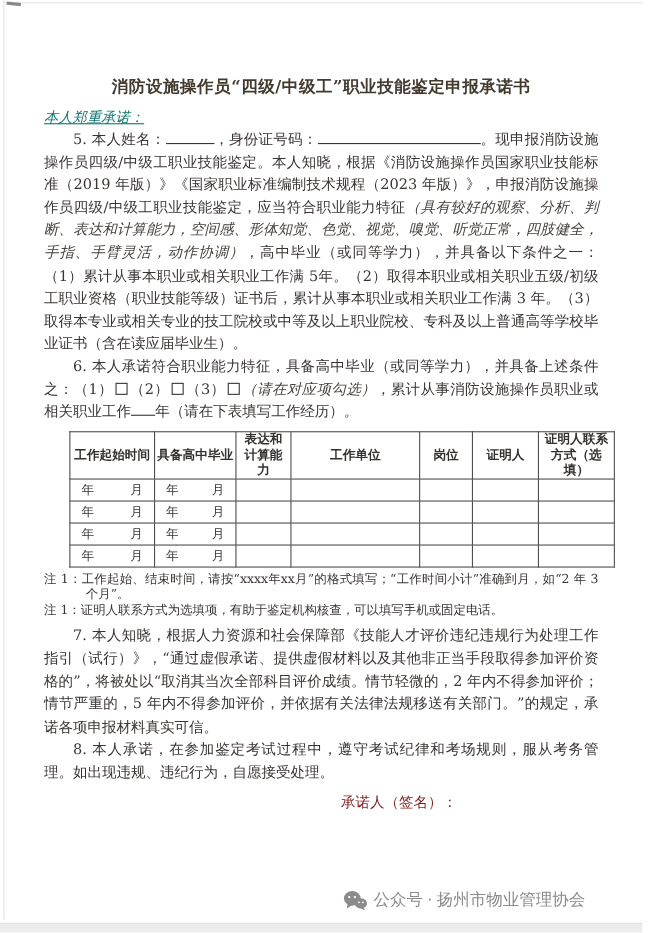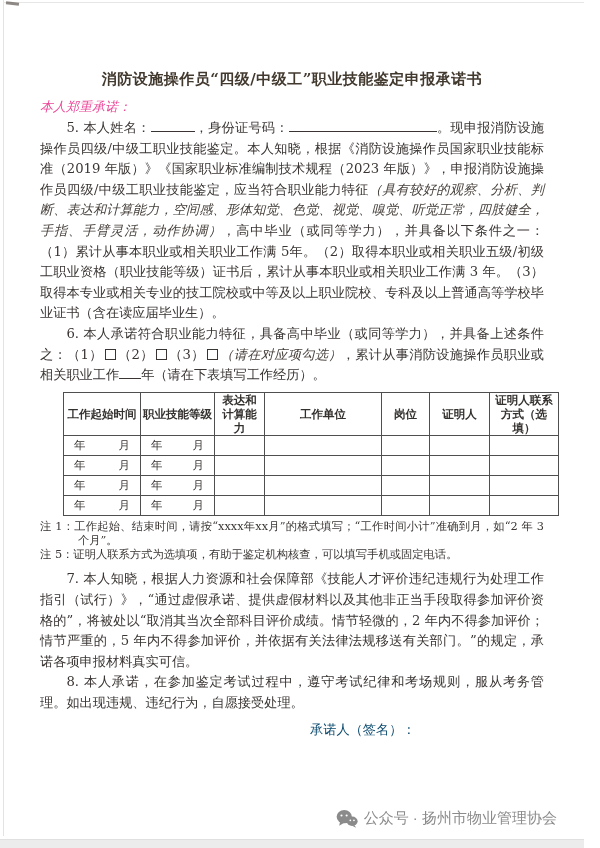--- a/index.html
+++ b/index.html
@@ -8,21 +8,21 @@
     font-family:"DejaVu Serif","Liberation Serif",serif;color:#3a3533;
   }
   .edge-left{position:absolute;left:3px;top:0;width:1px;height:836px;background:#e3e3e3;}
   .edge-top{position:absolute;left:3px;top:2px;height:1px;width:594px;background:#e6e6e6;}
   .corner-mark{position:absolute;left:6px;top:2px;width:13px;height:3px;background:#6a625e;transform:rotate(6deg);opacity:.75;}
   .content{padding:70px 40px 0 40px;}
   .doc-title{
     text-align:center;font-weight:bold;font-size:15px;letter-spacing:.5px;
     color:#42392f;margin:0 0 9px 0;
   }
-  .intro-line{font-size:13px;font-style:italic;color:#ec4899;margin:0 0 2px 0;}
+  .intro-line{font-size:13px;font-style:italic;color:#0f766e;margin:0 0 2px 0;text-decoration:underline;}
   p.body-par{
     margin:0;font-size:13.2px;line-height:20.6px;text-align:justify;
     text-indent:2em;color:#3a3533;
   }
   .kaiti{font-style:italic;color:#47413c;}
   .blank{display:inline-block;border-bottom:1px solid #3a3533;height:12px;vertical-align:baseline;}
   .blank-name{width:44px;}
   .blank-id{width:148px;}
   .blank-years{width:22px;}
   .checkbox{
@@ -39,25 +39,25 @@
   table.work-table th{
     font-family:"Liberation Sans","DejaVu Sans",sans-serif;
     font-weight:bold;font-size:11.5px;line-height:14px;text-align:center;
     height:38px;color:#33302e;
   }
   table.work-table td{height:19px;font-size:11.5px;}
   .ym-cell{display:flex;justify-content:space-between;padding:0 8px;}
   .notes{margin:4px 0 0 0;font-size:11.3px;line-height:14.2px;color:#3a3533;}
   .note-line{padding-left:38px;text-indent:-38px;margin:0;text-align:justify;}
   .spacer-7{height:7px;}
-  .sig-row{margin:8px 0 0 270px;font-size:13.2px;color:#0c4a6e;}
+  .sig-row{margin:8px 0 0 270px;font-size:13.2px;color:#7f1d1d;}
   .date-row{margin:4px 0 0 365px;font-size:13.2px;letter-spacing:6px;color:#3a3533;}
   .footer{
-    position:absolute;right:27px;bottom:20px;display:flex;align-items:center;gap:6px;
-    font-family:Liberation Sans, sans-serif;
+    position:absolute;right:52px;bottom:20px;display:flex;align-items:center;gap:6px;
+    font-family:Liberation Serif, serif;
     font-size:15px;color:#8b8b8b;
   }
   .wechat-icon{display:inline-block;line-height:0;}
   .bottom-strip{position:absolute;left:0;bottom:0;width:600px;height:8px;background:#ececec;border-top:1px solid #e0e0e0;}
 </style>
 </head>
 <body>
 
 <div class="page">
   <div class="edge-left"></div>
@@ -80,21 +80,21 @@
           <col style="width:74px">
           <col style="width:50px">
         <col style="width:117px">
           <col style="width:48px">
           <col style="width:60px">
           <col style="width:69px">
       </colgroup>
       <thead>
         <tr>
           <th>工作起始时间</th>
-          <th>职业技能等级</th>
+          <th>具备高中毕业</th>
           <th>表达和计算能力</th>
           <th>工作单位</th>
           <th>岗位</th>
           <th>证明人</th>
           <th>证明人联系方式（选填）</th>
         </tr>
       </thead>
       <tbody>
         <tr>
           <td>
@@ -170,21 +170,21 @@
           <td></td>
           <td></td>
           <td></td>
           <td></td>
         </tr>
       </tbody>
     </table>
 
     <div class="notes">
       <p class="note-line">注 1：工作起始、结束时间，请按“xxxx年xx月”的格式填写；“工作时间小计”准确到月，如“2 年 3个月”。</p>
-      <p class="note-line">注 5：证明人联系方式为选填项，有助于鉴定机构核查，可以填写手机或固定电话。</p>
+      <p class="note-line">注 1：证明人联系方式为选填项，有助于鉴定机构核查，可以填写手机或固定电话。</p>
     </div>
 
     <div class="spacer-7"></div>
 
     <p class="body-par">7. 本人知晓，根据人力资源和社会保障部《技能人才评价违纪违规行为处理工作指引（试行）》，“通过虚假承诺、提供虚假材料以及其他非正当手段取得参加评价资格的”，将被处以“取消其当次全部科目评价成绩。情节轻微的，2 年内不得参加评价；情节严重的，5 年内不得参加评价，并依据有关法律法规移送有关部门。”的规定，承诺各项申报材料真实可信。</p>
 
     <p class="body-par">8. 本人承诺，在参加鉴定考试过程中，遵守考试纪律和考场规则，服从考务管理。如出现违规、违纪行为，自愿接受处理。</p>
 
 
     <div class="sig-row">承诺人（签名）：</div>

